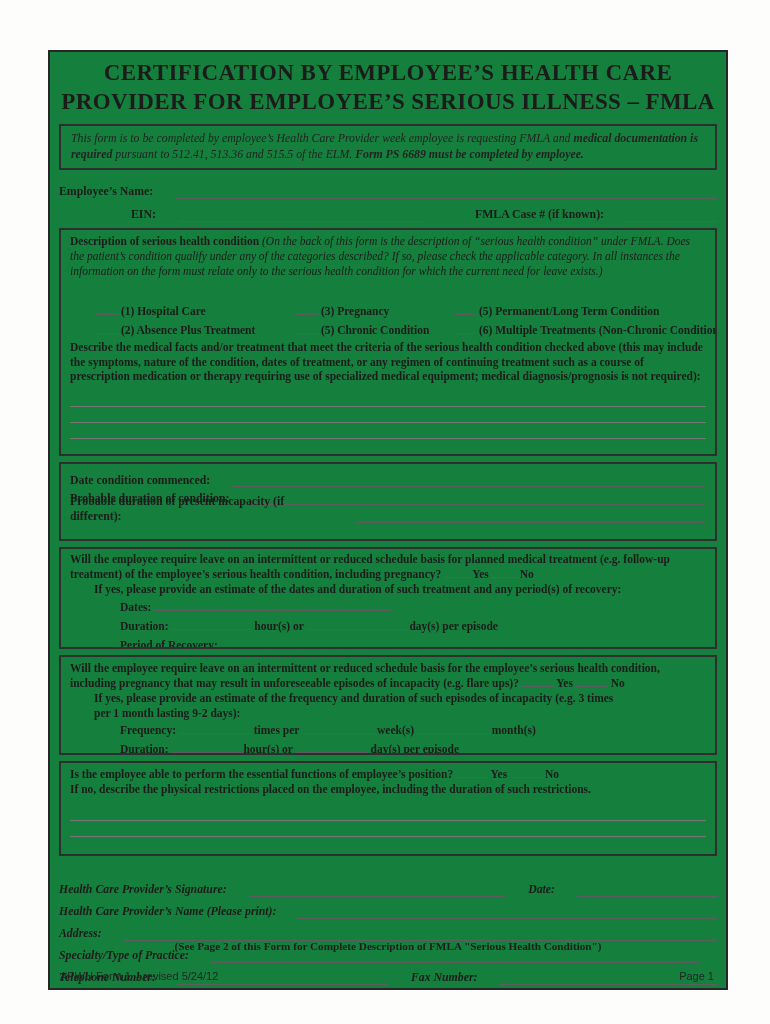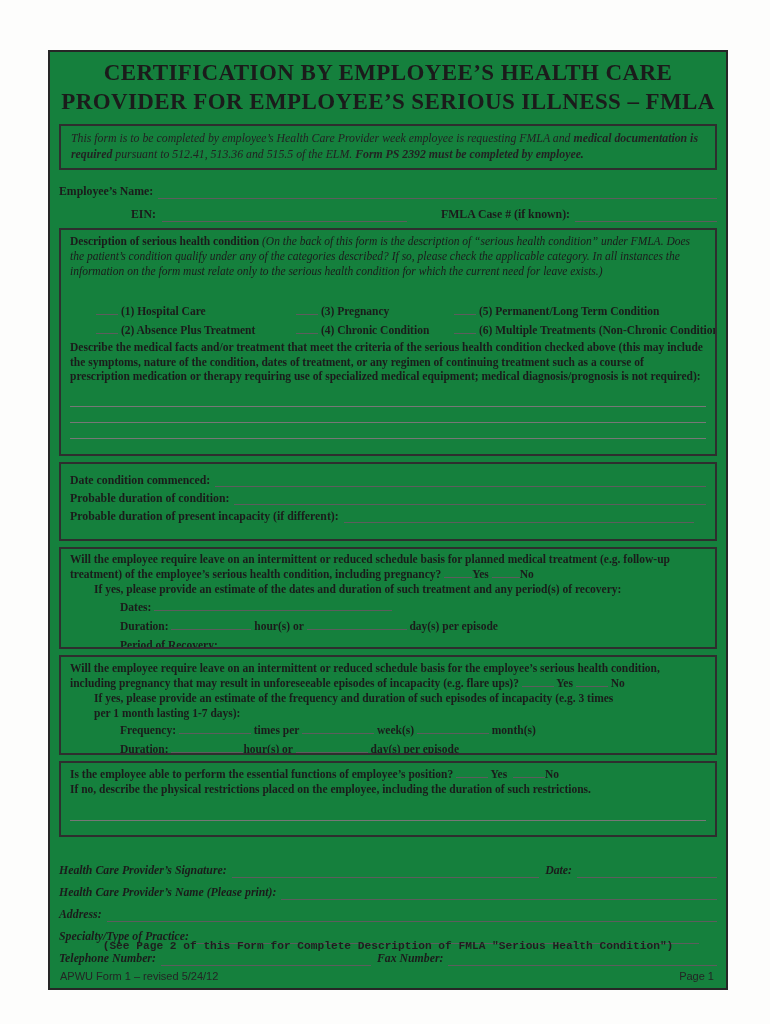--- a/index.html
+++ b/index.html
@@ -6,21 +6,21 @@
   html,body { width:770px; height:1024px; background:#fdfdfc; overflow:hidden;
               font-family:"Liberation Serif", serif; color:#1b1b1b; }
   .frame { position:absolute; left:48px; top:50px; width:680px; height:940px;
            border:2px solid #262626; background:#15803d; padding:2px 9px; }
   .b { font-weight:bold; }
   .it { font-style:italic; }
   .title { text-align:center; font-weight:bold; font-size:23px; line-height:1.28;
            padding-top:4px; letter-spacing:0.4px; }
   .intro-box { border:2px solid #2e2e2e; margin-top:7px; padding:4px 10px 6px 10px;
                font-style:italic; font-size:11.8px; line-height:1.38; color:#222; }
-  .row { display:flex; align-items:flex-end; font-size:11.8px; }
+  .row { display:flex; align-items:flex-end; font-size:11.8px;gap:17px; }
   .fill { flex:1 1 auto; border-bottom:1.5px solid #5d5d5d; height:13px; margin-left:5px; }
   .fw140 { flex:0 0 140px; } .fw210 { flex:0 0 210px; } .fw350 { flex:0 0 350px; }
   .blank { display:inline-block; border-bottom:1.5px solid #5d5d5d; height:11px; }
   .w22{width:22px;} .w28{width:28px;} .w32{width:32px;} .w75{width:72px;}
   .w80{width:80px;} .w100{width:100px;} .w240{width:238px;} .w245{width:245px;}
   .emp-name { margin-top:9px; height:20px; }
   .emp-ein  { margin-top:3px; height:20px; }
   .ein-ind { padding-left:72px; }
   .fmla-lbl { margin-left:34px; }
   .box { border:2px solid #2e2e2e; margin-top:6px; padding:4px 9px; font-size:11.5px;
@@ -30,62 +30,62 @@
   .cat-grid { display:grid; grid-template-columns:200px 158px 1fr; grid-auto-flow:column;
               grid-template-rows:repeat(2,19px); padding-left:26px; margin-top:20px; align-items:end; }
   .cat { white-space:nowrap; font-weight:bold; }
   .desc-text { margin-top:3px; }
   .wlines { margin-top:7px; }
   .wline { height:16px; border-bottom:1.5px solid #777; }
   .dates-box { height:79px; padding-top:5px; }
   .dates-box .row { height:18px; }
   .q-box4 { height:102px; padding-top:3px; }
   .q-box5 { height:100px; }
-  .q-box6 { height:76px; }
+  .q-box6 { height:95px; }
   .ind1 { padding-left:24px; margin-top:1px; }
   .ind2 { padding-left:50px; margin-top:3px; height:16px; }
   .sig { margin-top:24px;font-style:italic; }
   .sig .row { height:17px; margin-top:5px; }
   .lblgap { margin-left:6px; }
   .see2 { position:absolute; left:0; right:0; bottom:36px; text-align:center;
-          font-family:Liberation Mono, monospace; font-weight:bold; font-size:11.2px; color:#1e1e1e; }
+          font-family:Liberation Serif, serif; font-weight:bold; font-size:11.2px; color:#1e1e1e; }
   .bottom-row { position:absolute; left:10px; right:12px; bottom:6px; display:flex;
                 justify-content:space-between; font-family:"Liberation Sans", sans-serif;
                 font-size:11px; color:#242424; }
 </style>
 </head>
 <body>
 
 <div class="frame">
 
   <div class="title">
     <div>CERTIFICATION BY EMPLOYEE’S HEALTH CARE</div>
     <div>PROVIDER FOR EMPLOYEE’S SERIOUS ILLNESS – FMLA</div>
   </div>
 
-  <div class="intro-box"><span>This form is to be completed by employee’s Health Care Provider week employee is requesting FMLA and </span><span class="b">medical documentation is required</span><span> pursuant to 512.41, 513.36 and 515.5 of the ELM. </span><span class="b">Form PS 2392 must be completed by employee.</span></div>
+  <div class="intro-box"><span>This form is to be completed by employee’s Health Care Provider week employee is requesting FMLA and </span><span class="b">medical documentation is required</span><span> pursuant to 512.41, 513.36 and 515.5 of the ELM. </span><span class="b">Form PS 6689 must be completed by employee.</span></div>
 
   <div class="row emp-name">
     <span class="b">Employee’s Name:</span>
     <span class="fill"></span>
   </div>
   <div class="row emp-ein">
     <span class="b ein-ind">EIN:</span>
     <span class="blank w245" style="margin-left:6px;"></span>
     <span class="b fmla-lbl">FMLA Case # (if known):</span>
     <span class="fill"></span>
   </div>
 
   <div class="box desc-box">
     <div class="desc-head"><span class="b">Description of serious health condition </span><span class="it">(On the back of this form is the description of “serious health condition” under FMLA. Does the patient’s condition qualify under any of the categories described? If so, please check the applicable category. In all instances the information on the form must relate only to the serious health condition for which the current need for leave exists.)</span></div>
     <div class="cat-grid">
       <div class="cat"><span class="blank w22"></span> <span>(1) Hospital Care</span></div>
       <div class="cat"><span class="blank w22"></span> <span>(2) Absence Plus Treatment</span></div>
       <div class="cat"><span class="blank w22"></span> <span>(3) Pregnancy</span></div>
-      <div class="cat"><span class="blank w22"></span> <span>(4) Chronic Condition</span></div>
+      <div class="cat"><span class="blank w22"></span> <span>(5) Chronic Condition</span></div>
       <div class="cat"><span class="blank w22"></span> <span>(5) Permanent/Long Term Condition</span></div>
       <div class="cat"><span class="blank w22"></span> <span>(6) Multiple Treatments (Non-Chronic Condition)</span></div>
     </div>
     <div class="b desc-text">Describe the medical facts and/or treatment that meet the criteria of the serious health condition checked above (this may include the symptoms, nature of the condition, dates of treatment, or any regimen of continuing treatment such as a course of prescription medication or therapy requiring use of specialized medical equipment; medical diagnosis/prognosis is not required):</div>
     <div class="wlines">
       <div class="wline"></div>
       <div class="wline"></div>
       <div class="wline"></div>
       <div class="wline"></div>
       <div class="wline"></div>
@@ -110,21 +110,21 @@
   <div class="box q-box4">
     <div class="b"><span>Will the employee require leave on an intermittent or reduced schedule basis for planned medical treatment (e.g. follow-up treatment) of the employee’s serious health condition, including pregnancy?</span> <span class="blank w28"></span><span>Yes</span> <span class="blank w28"></span><span>No</span></div>
     <div class="b ind1">If yes, please provide an estimate of the dates and duration of such treatment and any period(s) of recovery:</div>
     <div class="b ind2"><span>Dates:</span> <span class="blank w240"></span></div>
     <div class="b ind2"><span>Duration:</span> <span class="blank w80"></span> <span>hour(s) or</span> <span class="blank w100"></span> <span>day(s) per episode</span></div>
     <div class="b ind2"><span>Period of Recovery:</span> <span class="blank w240"></span></div>
   </div>
 
   <div class="box q-box5">
     <div class="b"><span>Will the employee require leave on an intermittent or reduced schedule basis for the employee’s serious health condition, including pregnancy that may result in unforeseeable episodes of incapacity (e.g. flare ups)?</span> <span class="blank w32"></span> <span>Yes</span> <span class="blank w32"></span> <span>No</span></div>
-    <div class="b ind1" style="max-width:560px;">If yes, please provide an estimate of the frequency and duration of such episodes of incapacity (e.g. 3 times per 1 month lasting 1-7 days):</div>
+    <div class="b ind1" style="max-width:560px;">If yes, please provide an estimate of the frequency and duration of such episodes of incapacity (e.g. 3 times per 1 month lasting 9-2 days):</div>
     <div class="b ind2"><span>Frequency:</span> <span class="blank w75"></span> <span>times per</span> <span class="blank w75"></span> <span>week(s)</span> <span class="blank w75"></span> <span>month(s)</span></div>
     <div class="b ind2"><span>Duration:</span> <span class="blank w75"></span><span>hour(s) or</span> <span class="blank w75"></span> <span>day(s) per episode</span></div>
   </div>
 
   <div class="box q-box6">
     <div class="b"><span>Is the employee able to perform the essential functions of employee’s position?</span> <span class="blank w32"></span> <span>Yes</span>&nbsp;&nbsp;<span class="blank w32"></span><span>No</span></div>
     <div class="b">If no, describe the physical restrictions placed on the employee, including the duration of such restrictions.</div>
     <div class="wlines" style="margin-top:9px;">
       <div class="wline"></div>
       <div class="wline"></div>

